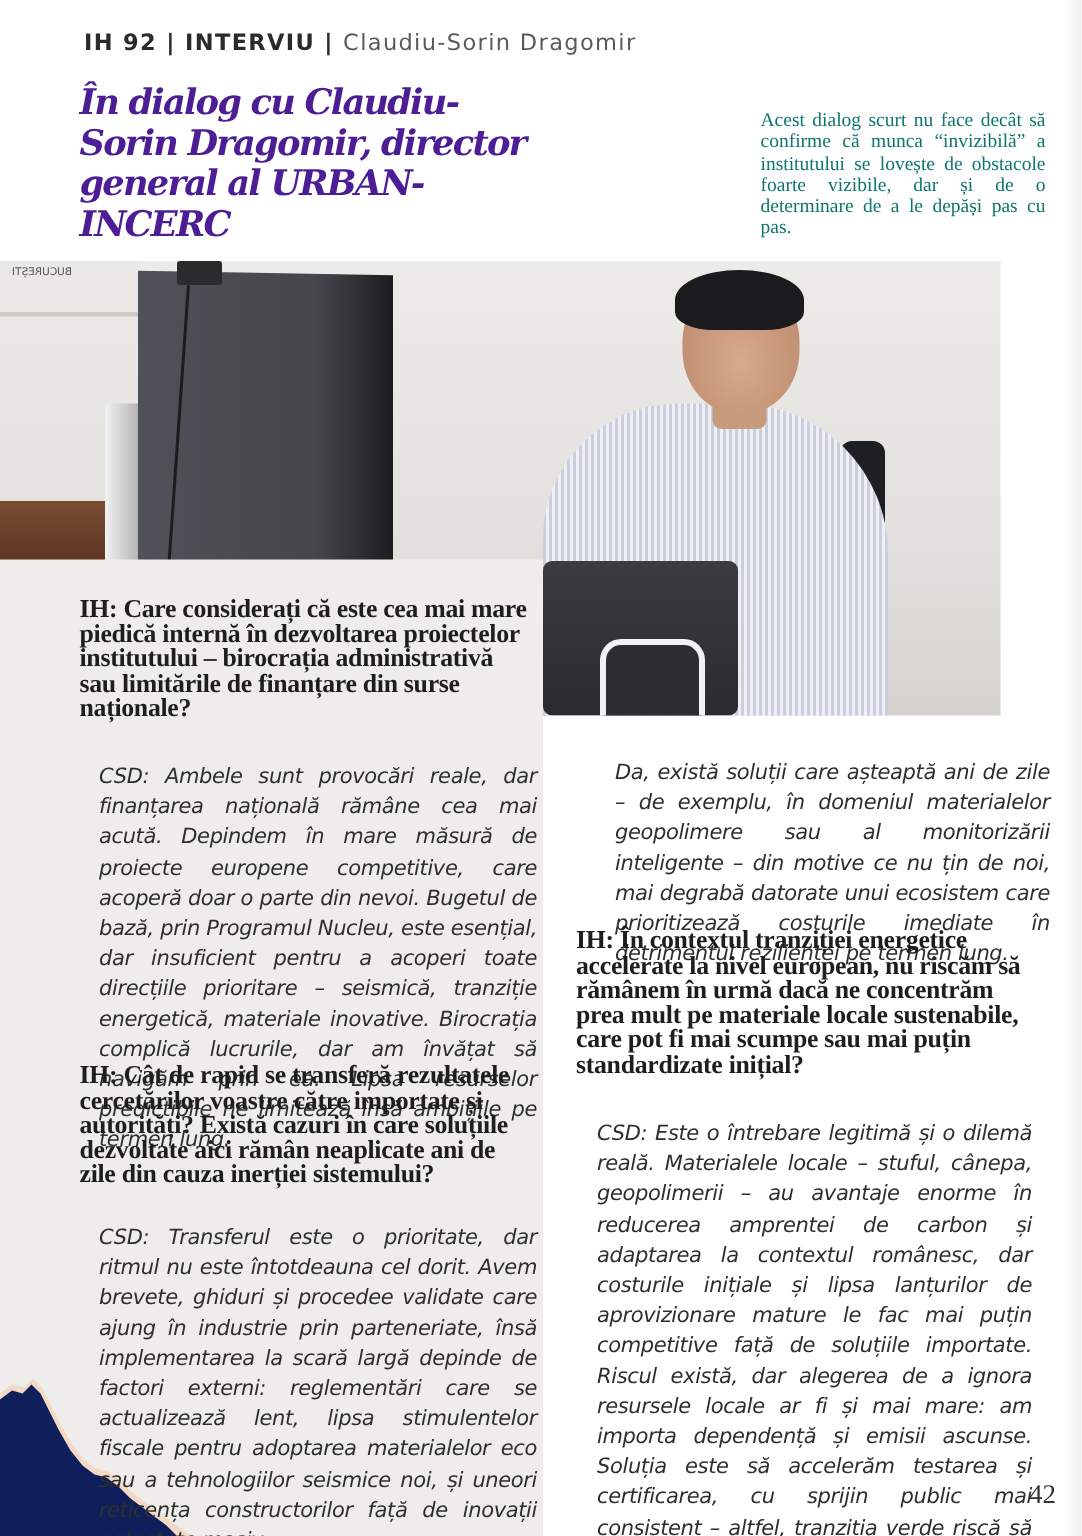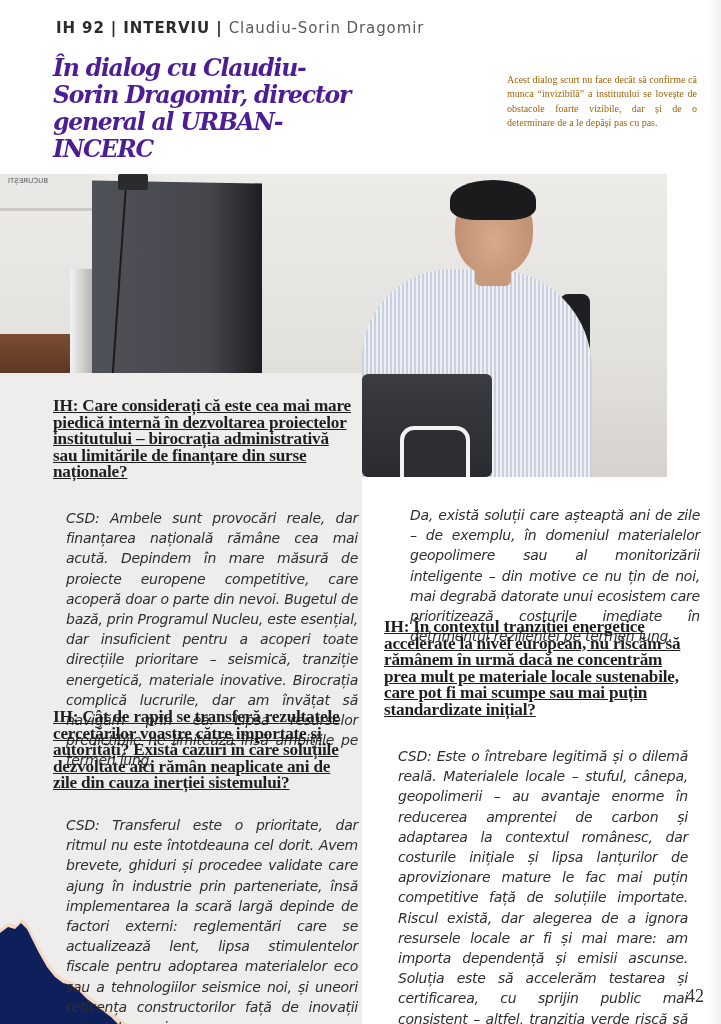--- a/index.html
+++ b/index.html
@@ -21,22 +21,22 @@
   .running-head .rh-strong { font-weight: bold; }
   .running-head .rh-light { color: #5a5a5a; }
   .headline {
     position: absolute; left: 53px; top: 55px; width: 300px;
     font-family: "DejaVu Serif", serif; font-weight: bold; font-style: italic;
     font-size: 23.5px; line-height: 27px; letter-spacing: -1.2px; color: #4c1d95;
     margin: 0;
   }
   .lede {
     position: absolute; left: 507px; top: 73px; width: 190px;
-    font-family: "Liberation Serif", serif; font-size: 10px; line-height: 14.3px;
-    color: #a16207; text-align: justify; margin: 0;
+    font-family: "Liberation Serif", serif; font-size: 13px; line-height: 14.3px;
+    color: #0f766e; text-align: justify; margin: 0;
   }
 
   
   .photo {
     position: absolute; left: 0; top: 174px; width: 667px; height: 303px;
     overflow: hidden;
     background: linear-gradient(180deg, #ecebe8 0%, #e3e1dd 60%, #d6d3cf 100%);
   }
   .photo .wall-sign {
     position: absolute; left: 0; top: 0; width: 92px; height: 34px;
@@ -109,21 +109,20 @@
   }
   .torn-paper {
     position: absolute; left: 0; top: 915px; width: 140px; height: 109px;
   }
 
   .q {
     position: absolute; margin: 0;
     font-family: "Liberation Serif", serif; font-weight: bold;
     font-size: 17.2px; line-height: 16.6px; color: #1e1e1e;
     letter-spacing: -0.2px;
-    text-decoration: underline;
   }
   .a {
     position: absolute; margin: 13px;
     font-family: "DejaVu Sans", sans-serif; font-style: italic;
     font-size: 14px; line-height: 20.2px; color: #2e2e2e;
     text-align: justify; letter-spacing: -0.25px;
   }
   .q1 { left: 53px; top: 398px; width: 300px; }
   .a1 { left: 53px; top: 495px; width: 292px; }
   .q2 { left: 53px; top: 709px; width: 300px; }

